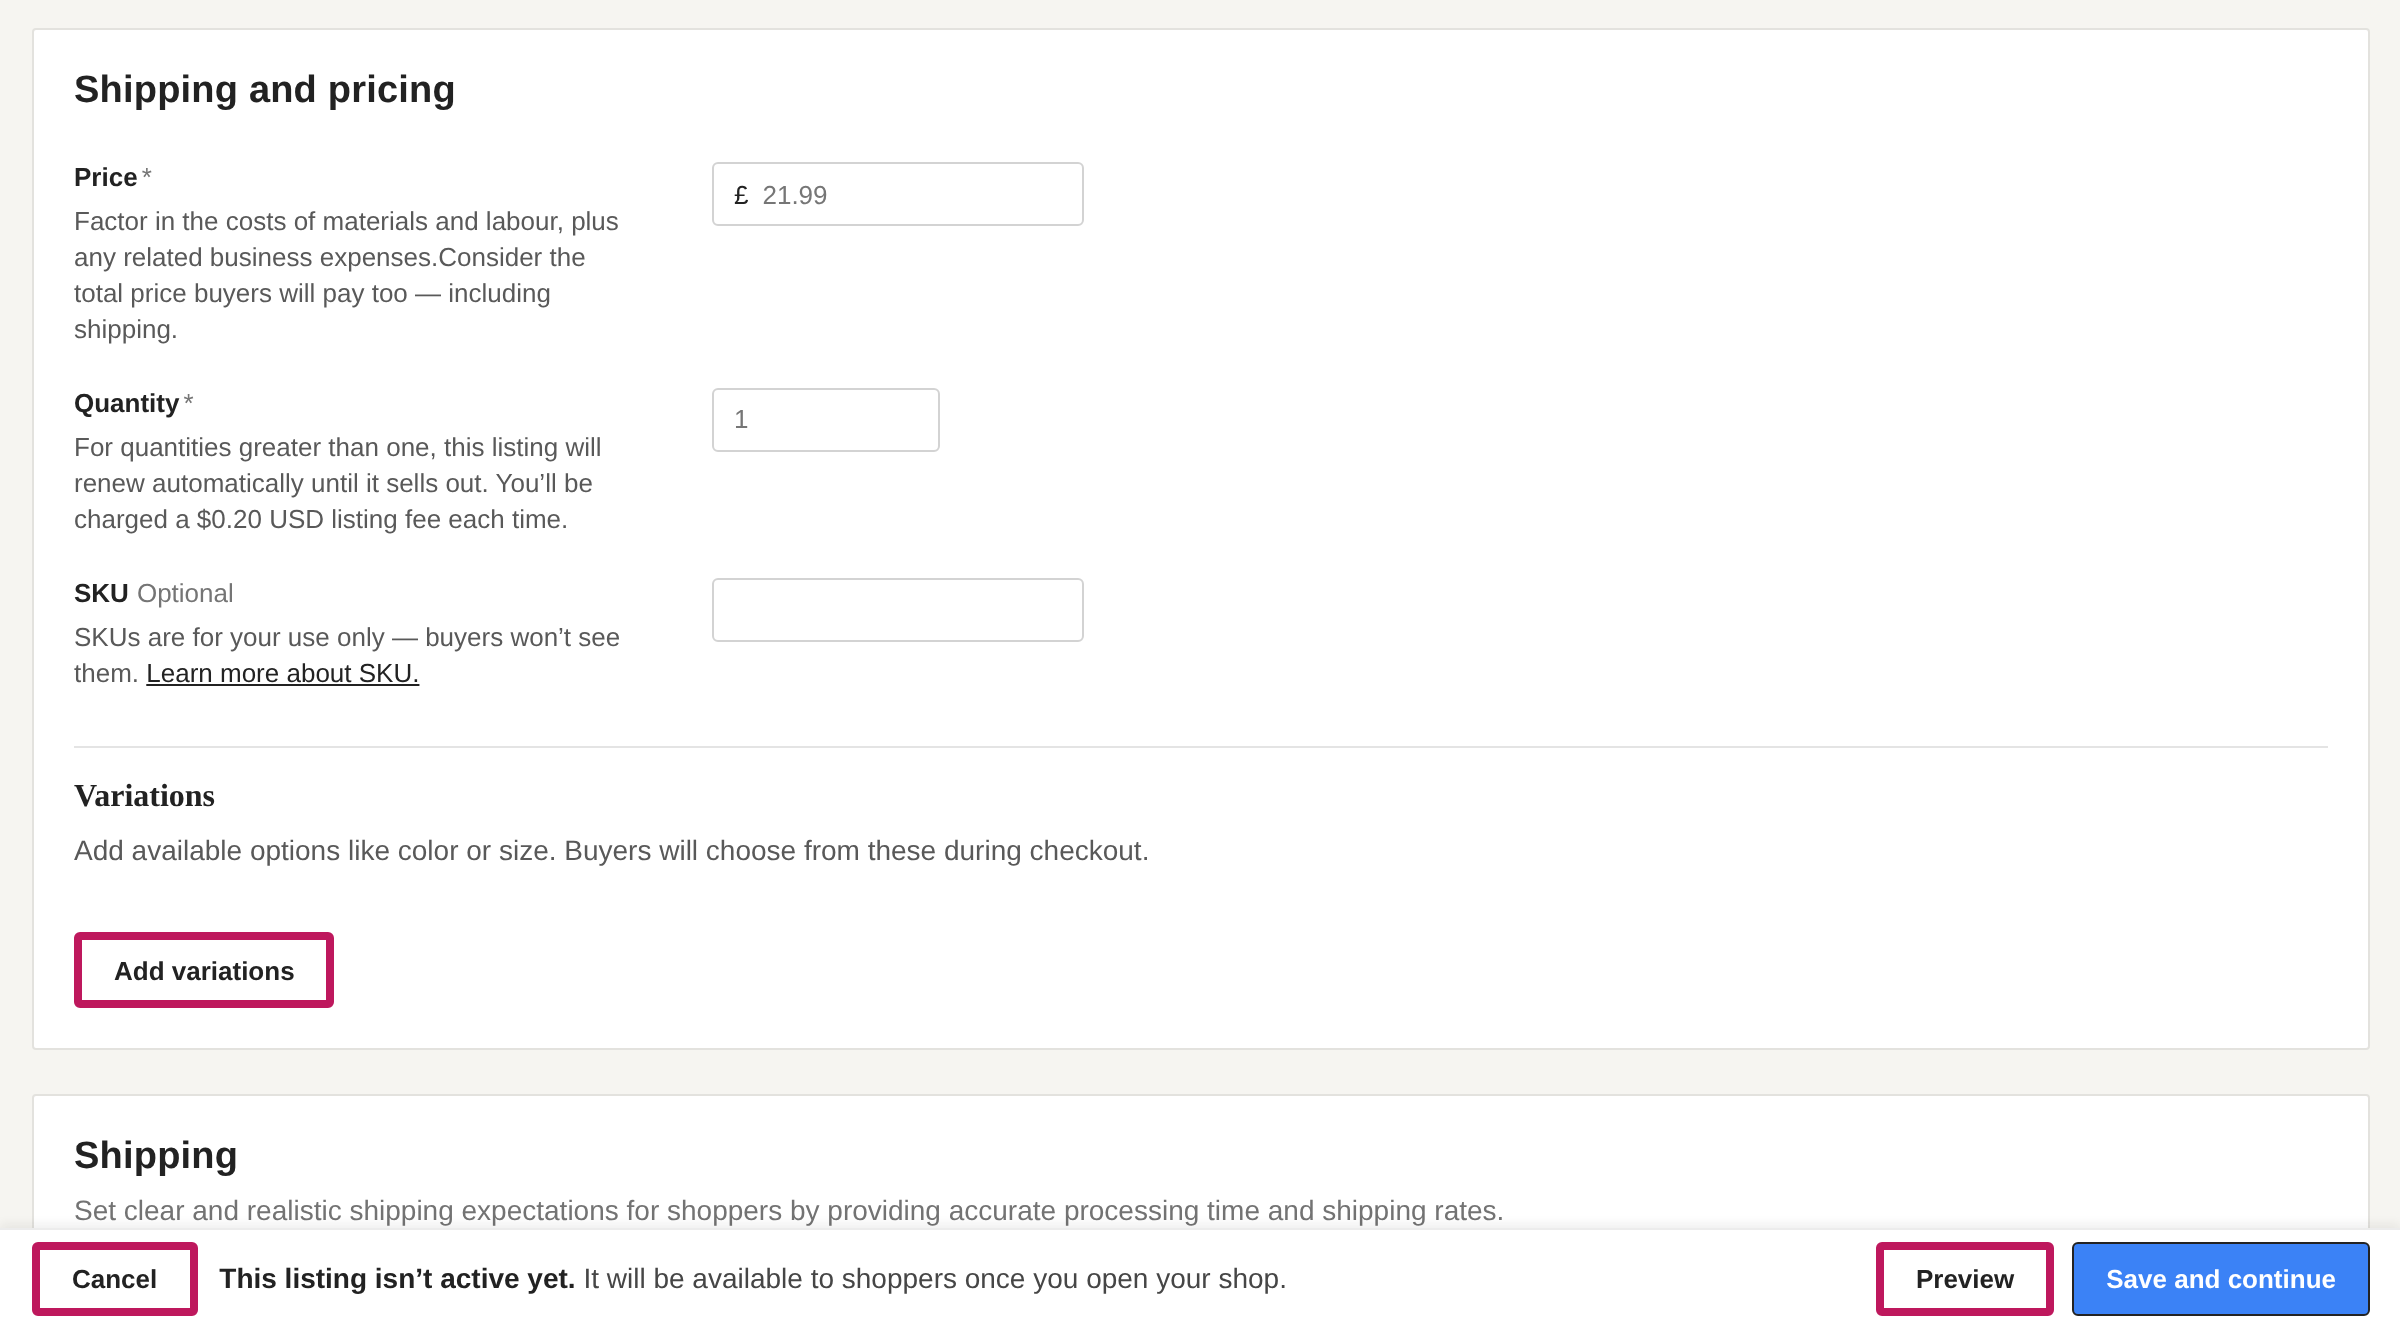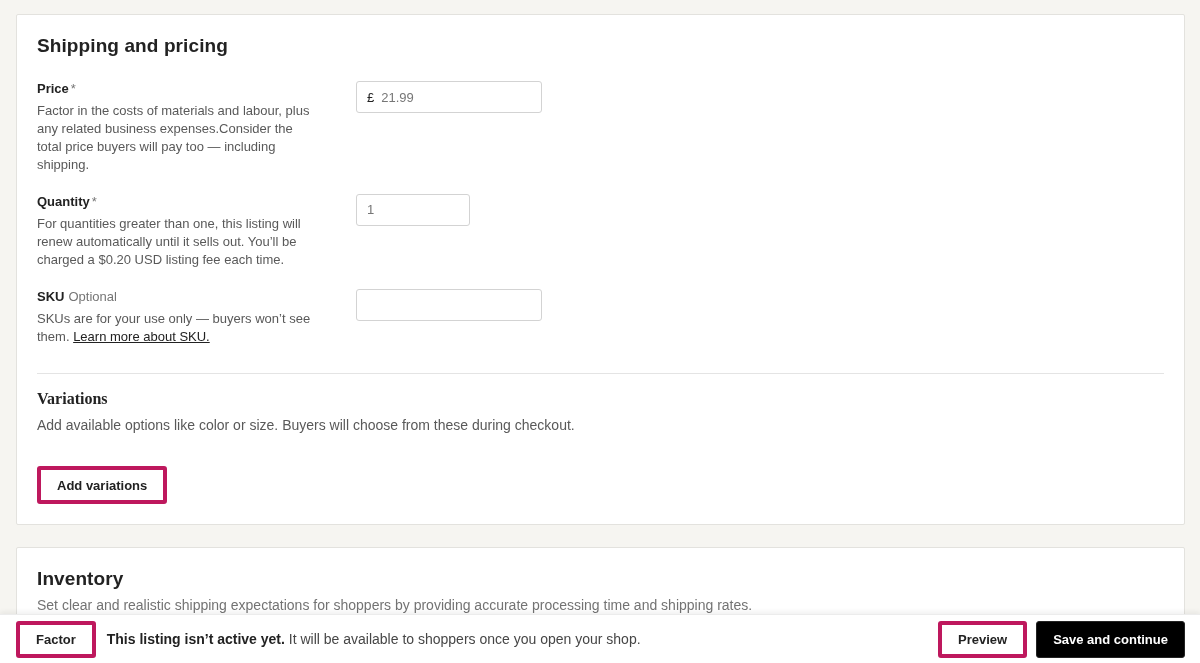--- a/index.html
+++ b/index.html
@@ -125,21 +125,21 @@
     cursor: pointer;
     height: 38px;
     padding: 0 16px;
   }
   .btn.secondary {
     background: #ffffff;
     border: 4px solid #be185d;
     color: #222222;
   }
   .btn.primary {
-    background: #000000;
+    background: #3b82f6;
     border: 1px solid #232323;
     color: #ffffff;
   }
   #add-variations-btn { margin-top: 30px; }
 
   .section-desc {
     margin: 6px 0 18px 0;
     font-size: 14px;
     color: #737373;
     line-height: 1.4;
@@ -229,37 +229,37 @@
   <hr class="section-divider">
 
   <div class="subsection">
     <h3 class="subsection-title">Variations</h3>
     <p class="subsection-desc">Add available options like color or size. Buyers will choose from these during checkout.</p>
     <button class="btn secondary" id="add-variations-btn">Add variations</button>
   </div>
 </section>
 
 <section class="card" id="card-shipping">
-  <h2 class="card-title">Inventory</h2>
+  <h2 class="card-title">Shipping</h2>
   <p class="section-desc">Set clear and realistic shipping expectations for shoppers by providing accurate processing time and shipping rates.</p>
 
   <div class="field-row">
     <div class="label-col">
       <div class="field-label">
         <span>Shipping options</span><span class="req">*</span>
       </div>
     </div>
     <div class="shipping-panel">
       <p>Fill out your shipping options for this listing. You can keep these options specific to this listing, or save them as a shipping profile to apply them to future listings.</p>
     </div>
   </div>
 </section>
 
 <div class="footer-bar">
-  <button class="btn secondary" id="cancel-btn">Factor</button>
+  <button class="btn secondary" id="cancel-btn">Cancel</button>
   <p class="footer-status">
     <strong>This listing isn’t active yet.</strong>
     <span>It will be available to shoppers once you open your shop.</span>
   </p>
   <div class="footer-spacer"></div>
   <button class="btn secondary" id="preview-btn">Preview</button>
   <button class="btn primary" id="save-continue-btn">Save and continue</button>
 </div>
 
 </body></html>

